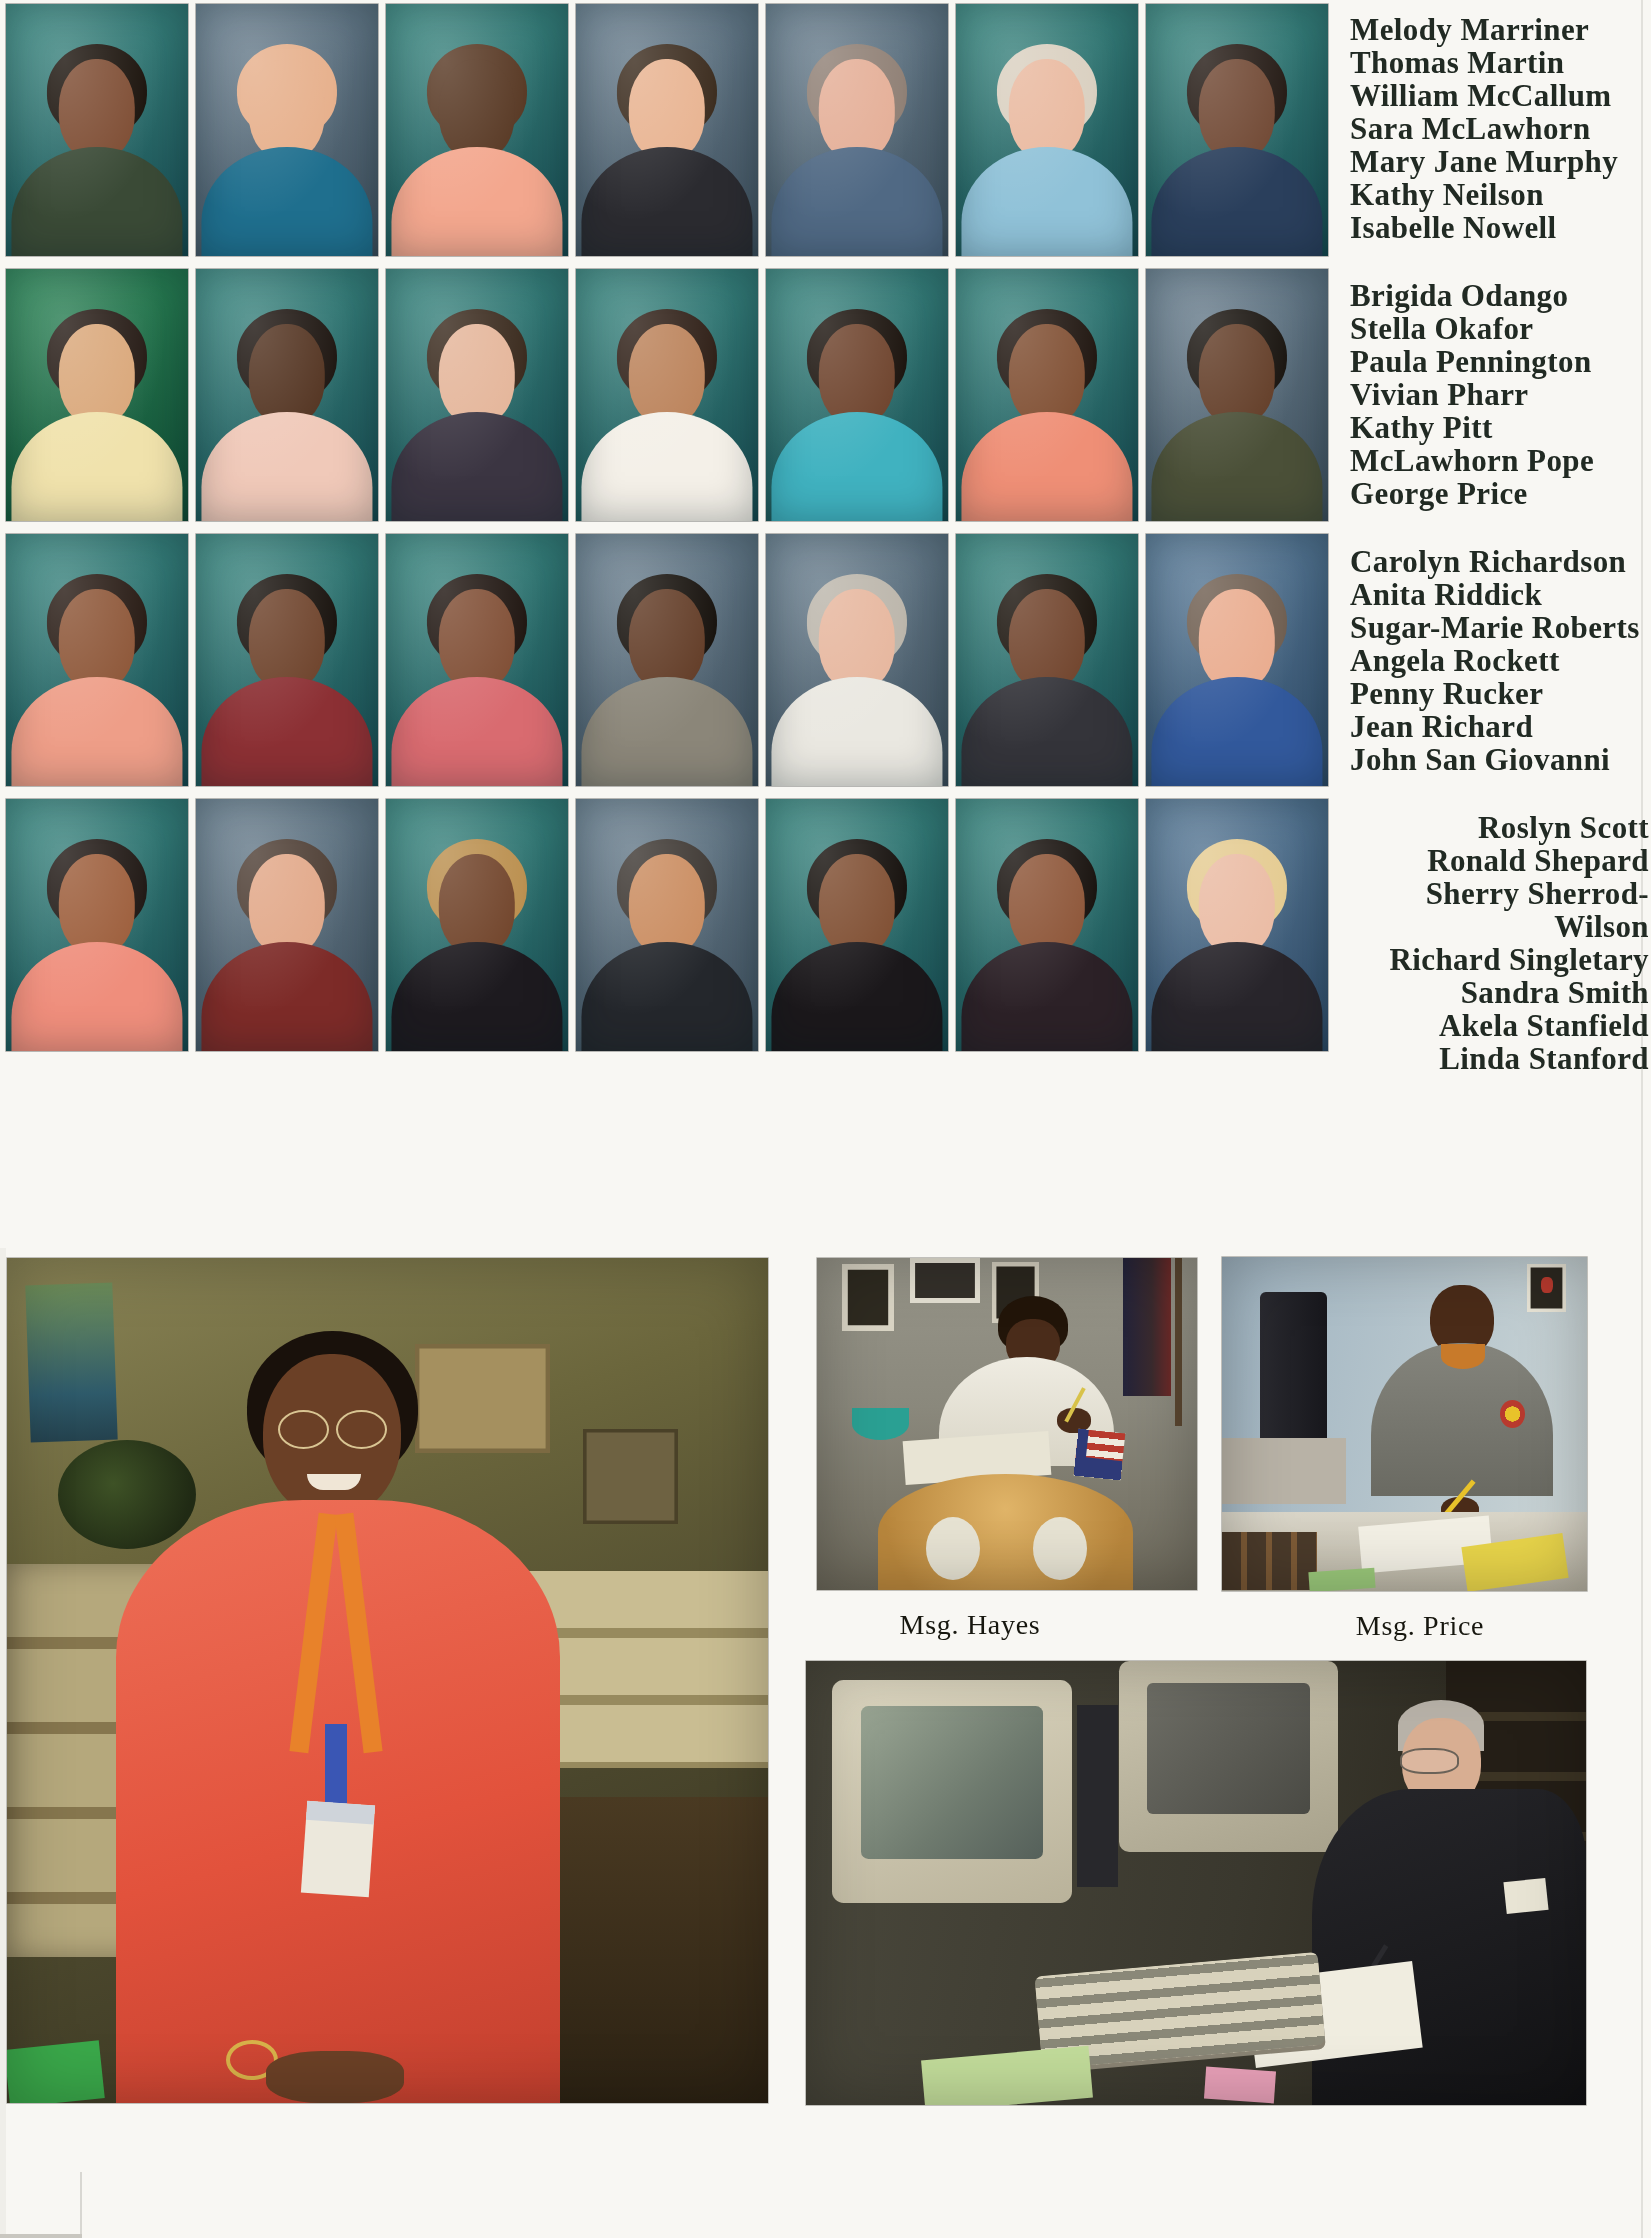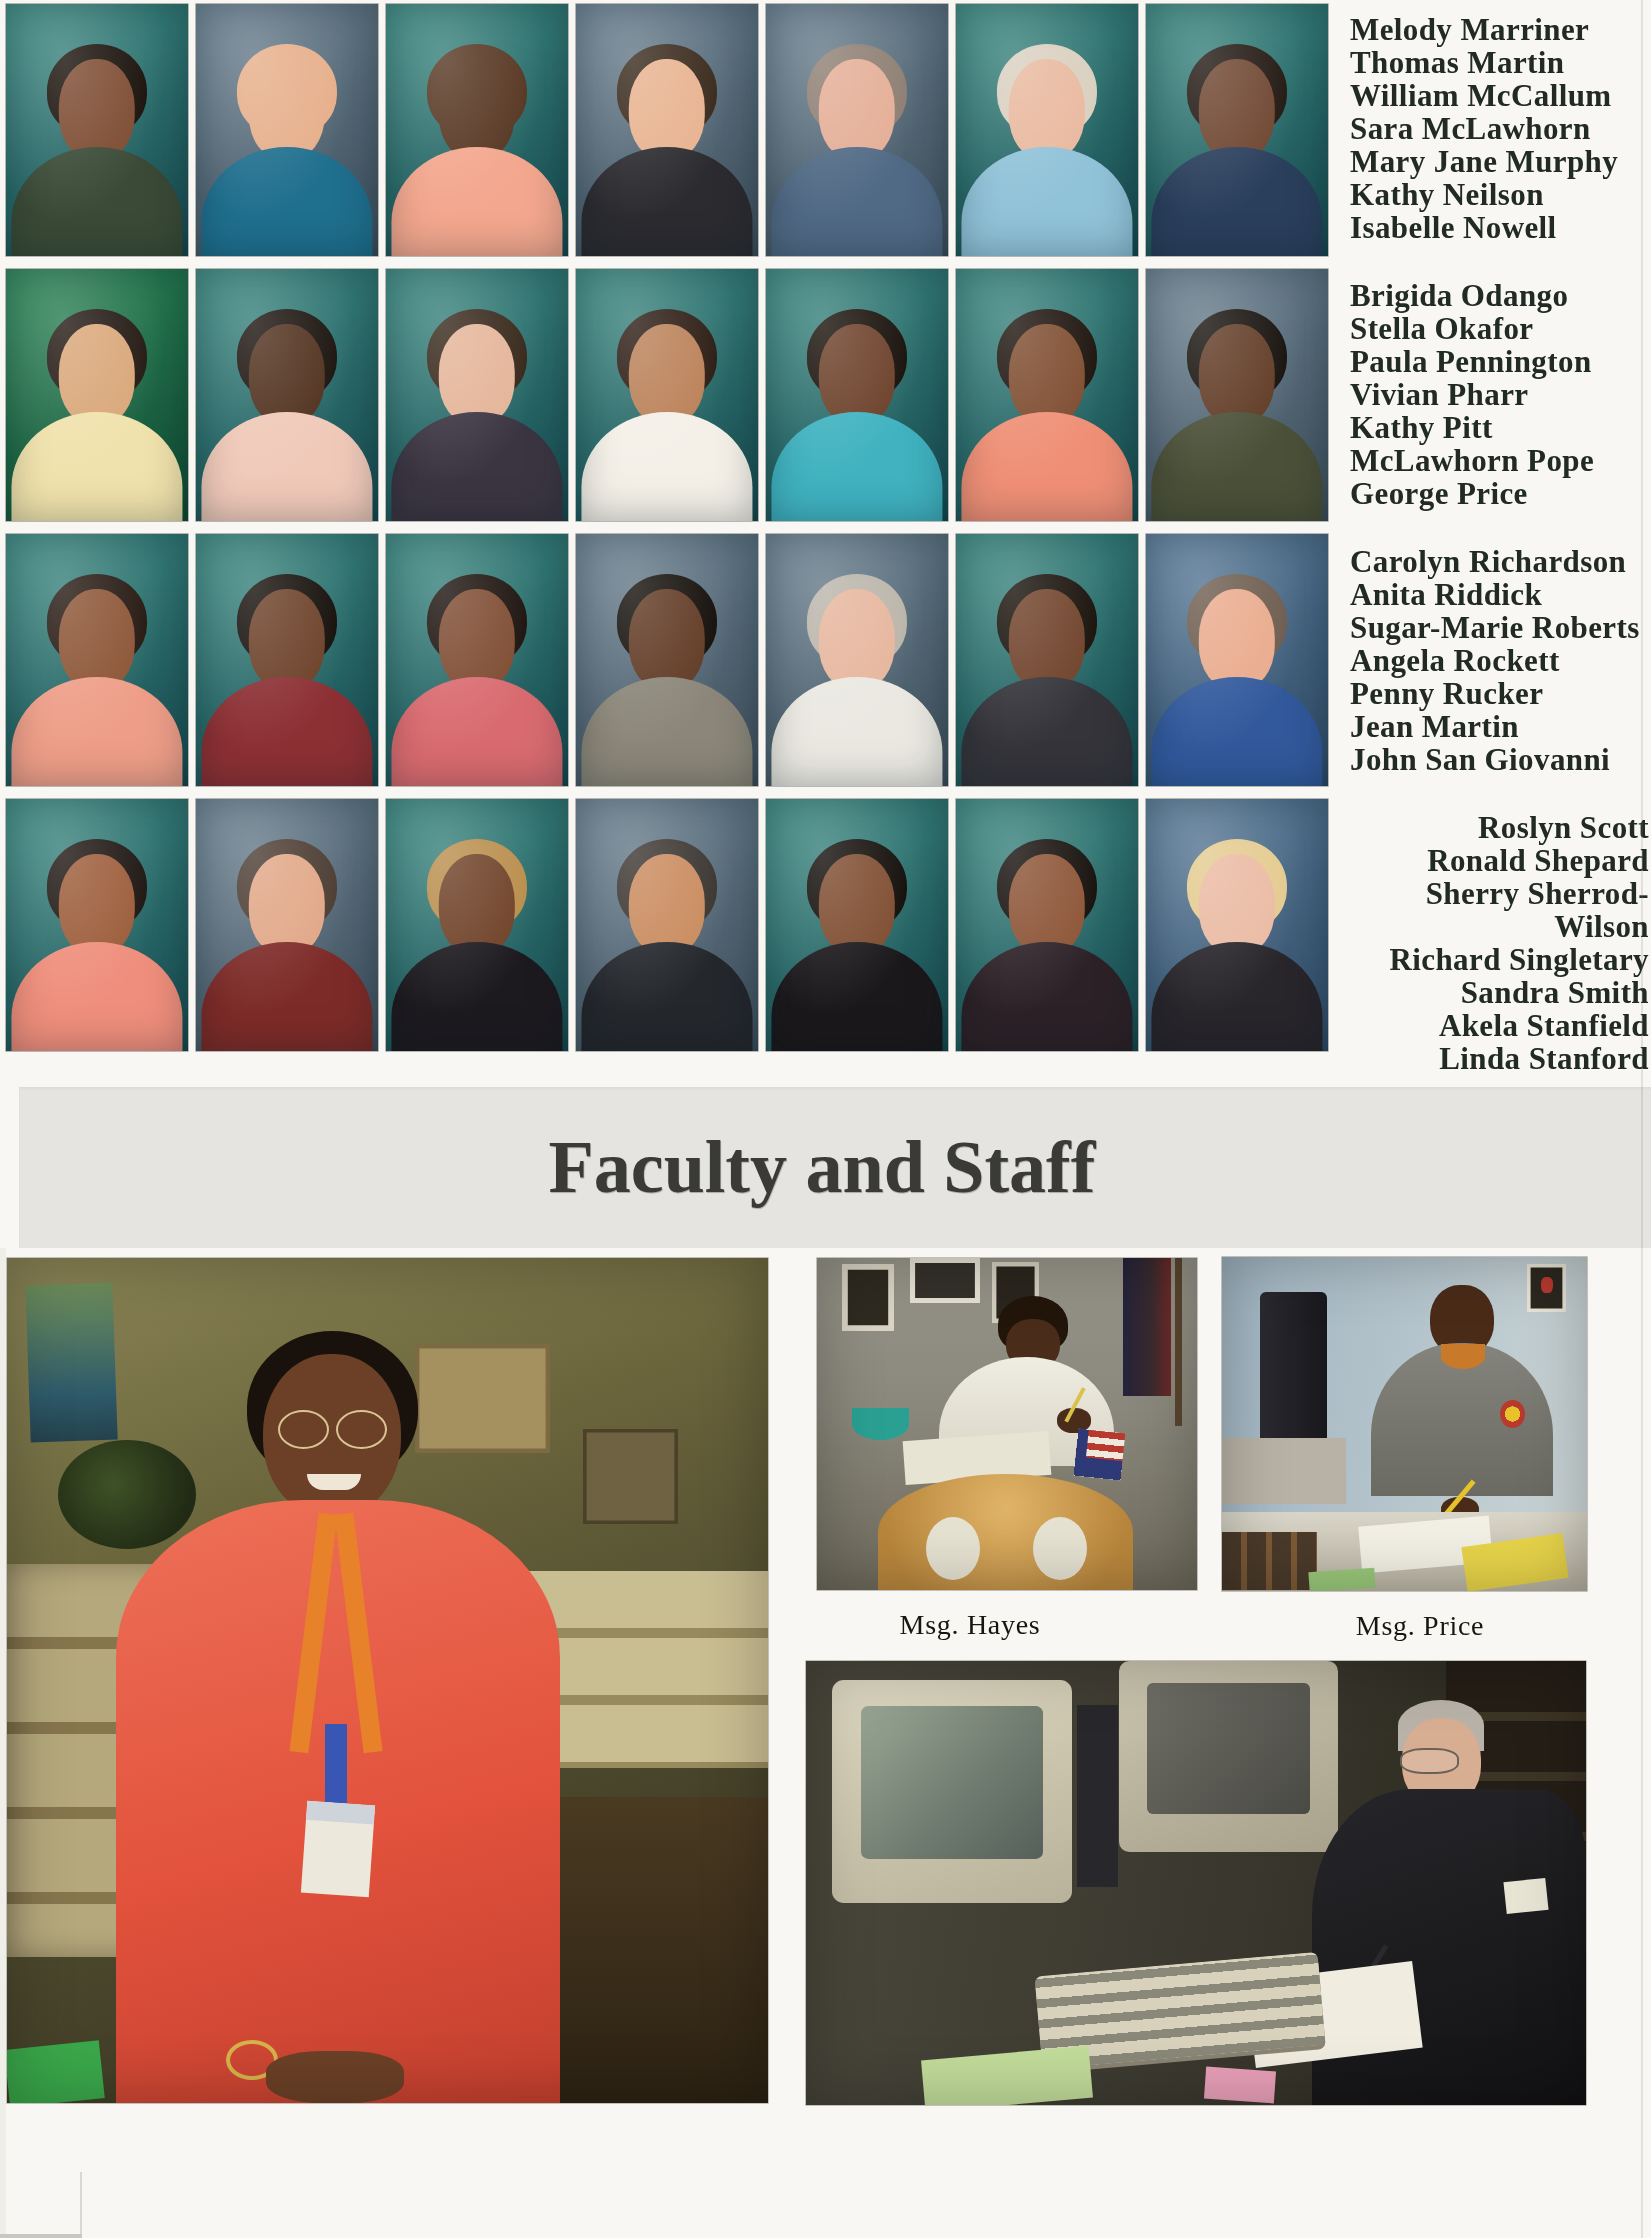--- a/index.html
+++ b/index.html
@@ -228,38 +228,35 @@
         <div class="name-line">Kathy Pitt</div>
         <div class="name-line">McLawhorn Pope</div>
         <div class="name-line">George Price</div>
       </div>
       <div class="name-group" style="top: 545px;">
         <div class="name-line">Carolyn Richardson</div>
         <div class="name-line">Anita Riddick</div>
         <div class="name-line">Sugar-Marie Roberts</div>
         <div class="name-line">Angela Rockett</div>
         <div class="name-line">Penny Rucker</div>
-        <div class="name-line">Jean Martin</div>
+        <div class="name-line">Jean Richard</div>
         <div class="name-line">John San Giovanni</div>
       </div>
       <div class="name-group" style="top: 811px; text-align: right;">
         <div class="name-line">Roslyn Scott</div>
         <div class="name-line">Ronald Shepard</div>
         <div class="name-line">Sherry Sherrod-</div>
         <div class="name-line">Wilson</div>
         <div class="name-line">Richard Singletary</div>
         <div class="name-line">Sandra Smith</div>
         <div class="name-line">Akela Stanfield</div>
         <div class="name-line">Linda Stanford</div>
       </div>
     </div>
 
-  <div class="banner">
-    <div class="banner-title">Faculty and Staff</div>
-  </div>
 
   <div class="photo" style="left:7.3px;top:1258px;width:761px;height:845px;
               background:linear-gradient(160deg,#8a8456 0%,#6b663c 30%,#4a462c 65%,#34311e 100%);">
     <div class="s" style="left:20.4px;top:26px;width:87px;height:157px;transform:rotate(-2deg);
                 background:linear-gradient(180deg,#6e8e5a,#2e5a6a 70%,#24424e);"></div>
     <div class="s" style="left:51px;top:182px;width:138px;height:109px;border-radius:50%;
                 background:radial-gradient(circle at 40% 40%,#3e5226,#202a14 75%);"></div>
     <div class="s" style="left:408px;top:86px;width:135px;height:109px;background:#a5905f;
                 box-shadow:inset 0 0 0 4.4px #7c6a42;"></div>
     <div class="s" style="left:576px;top:171px;width:95px;height:95px;background:#6e6242;

